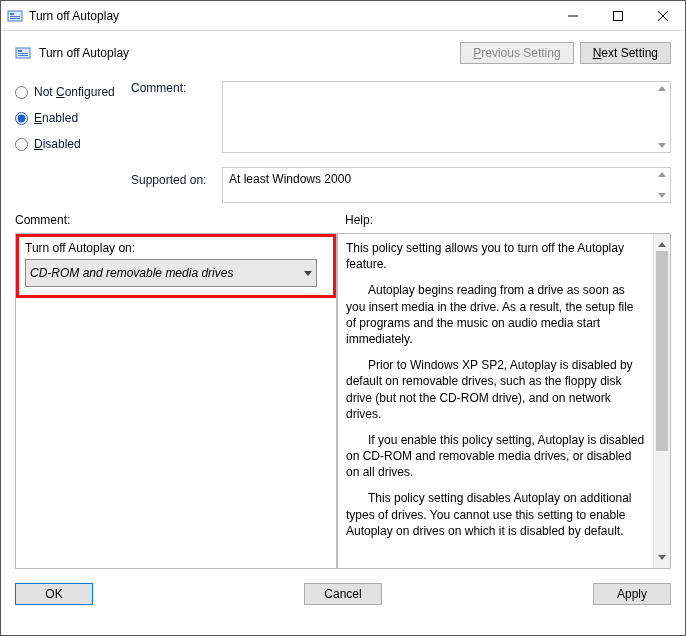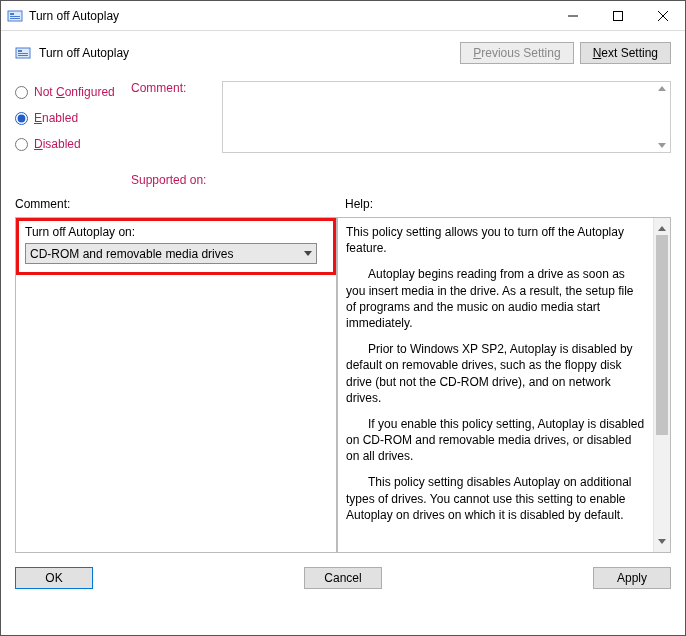--- a/index.html
+++ b/index.html
@@ -52,21 +52,21 @@
   .top-grid {
     display: grid;
     grid-template-columns: 110px 85px 1fr;
     padding: 6px 14px 8px 14px;
     column-gap: 6px;
     row-gap: 14px;
   }
   .radio-col { display:flex; flex-direction:column; gap: 12px; padding-top: 4px;}
   .radio { display:flex; align-items:center; gap:6px; }
   input[type=radio] { margin:0; accent-color: #205eca; }
-  .label { color:#be185d; }
+  .label { color:#0f172a; }
   .comment-box, .supported-box {
     border: 1px solid #ccc;
     position: relative;
     background:#fff;
   }
   .comment-box { height: 72px; }
   .supported-box { height: 36px; display:flex; }
   .supported-box .content { padding: 4px 6px; flex:1; }
   .vscroll {
     width: 16px;
@@ -97,27 +97,28 @@
     overflow:hidden;
   }
   .options-inner {
     border: 3px solid #e11;
     padding: 4px 6px 8px 6px;
     margin: 0;
     width: 320px;
   }
   .dropdown {
     width: 292px;
-    height: 21px;
+    height: 28px;
     border: 1px solid #8a8a8a;
     background: #e8e8e8;
     display:flex; align-items:center;
     padding: 0 4px;
     margin-top: 4px;
     position:relative;
+    font-style:italic;
   }
   .dropdown .caret {
     margin-left:auto;
     width:0;height:0;
     border-left:4px solid transparent; border-right:4px solid transparent; border-top:5px solid #444;
   }
   .help-panel { display:flex; }
   .help-text {
     padding: 6px 8px;
     overflow: hidden;
@@ -212,20 +213,27 @@
   <div class="label">Comment:</div>
   <div class="comment-box" style="display:flex">
     <div style="flex:1"></div>
     <div class="vscroll lite">
       <div class="arrow up"></div>
         <div class="arrow down"></div>
     </div>
   </div>
   <div></div>
   <div class="label supported-label">Supported on:</div>
+  <div class="supported-box">
+    <div class="content">At least Windows 2000</div>
+    <div class="vscroll lite">
+      <div class="arrow up"></div>
+        <div class="arrow down"></div>
+    </div>
+  </div>
 </div>
 
 <div class="section-labels">
   <div class="left">Comment:</div>
   <div>Help:</div>
 </div>
 
 <div class="panels">
   <div class="panel" style="flex:0 0 322px">
     <div class="options-inner">

